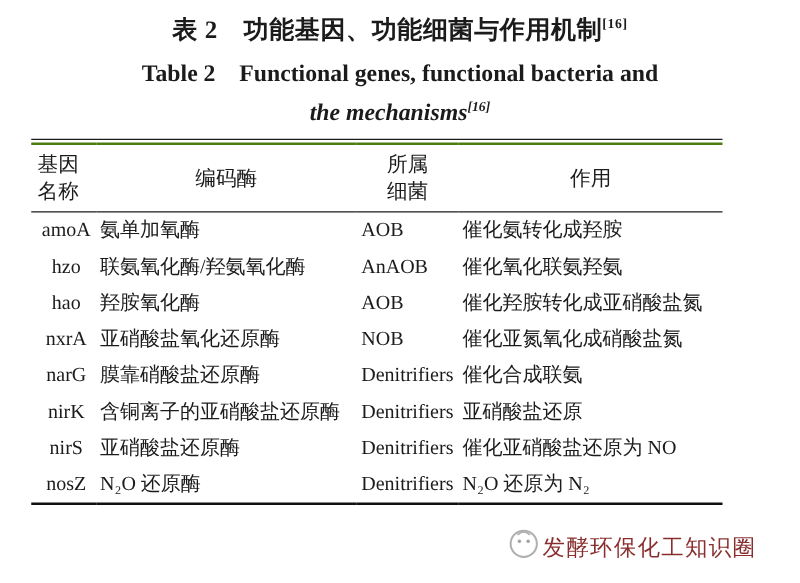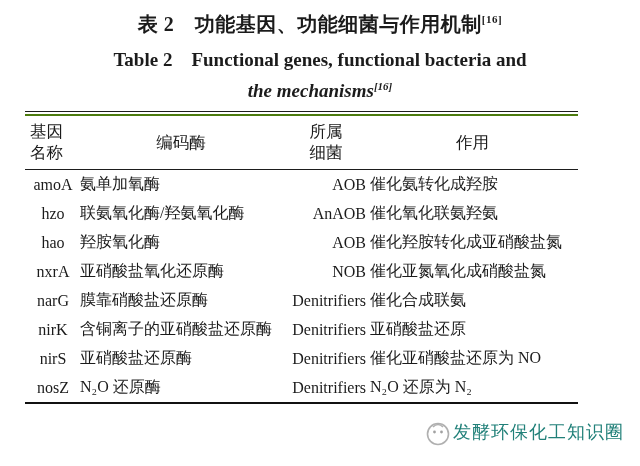--- a/index.html
+++ b/index.html
@@ -72,33 +72,33 @@
 
   tbody td {
     font-size: 16px;
     height: 27px;
     vertical-align: middle;
     white-space: nowrap;
     overflow: visible;
   }
   td.c1 { padding-left: 5px; text-align: center; }
   td.c2 { padding-left: 3px; }
-  td.c3 { padding-left: 4px; text-align: right; }
+  td.c3 { padding-left: 4px; }
   td.c4 { padding-left: 3px; margin-top: 14px; }
 
   
   .watermark {
     position: absolute;
-    left: 424px;
+    left: 405px;
     top: 414px;
     height: 36px;
     display: flex;
-    align-items: center;
+    align-items: flex-end;
     gap: 1px;
-    color: #0f766e;
+    color: #7f1d1d;
     opacity: 0.92;
     font-family: "Liberation Sans", "DejaVu Sans", sans-serif;
     font-size: 18px;
     letter-spacing: 1px;
     pointer-events: none;
   }
 </style>
 </head>
 <body>
 

